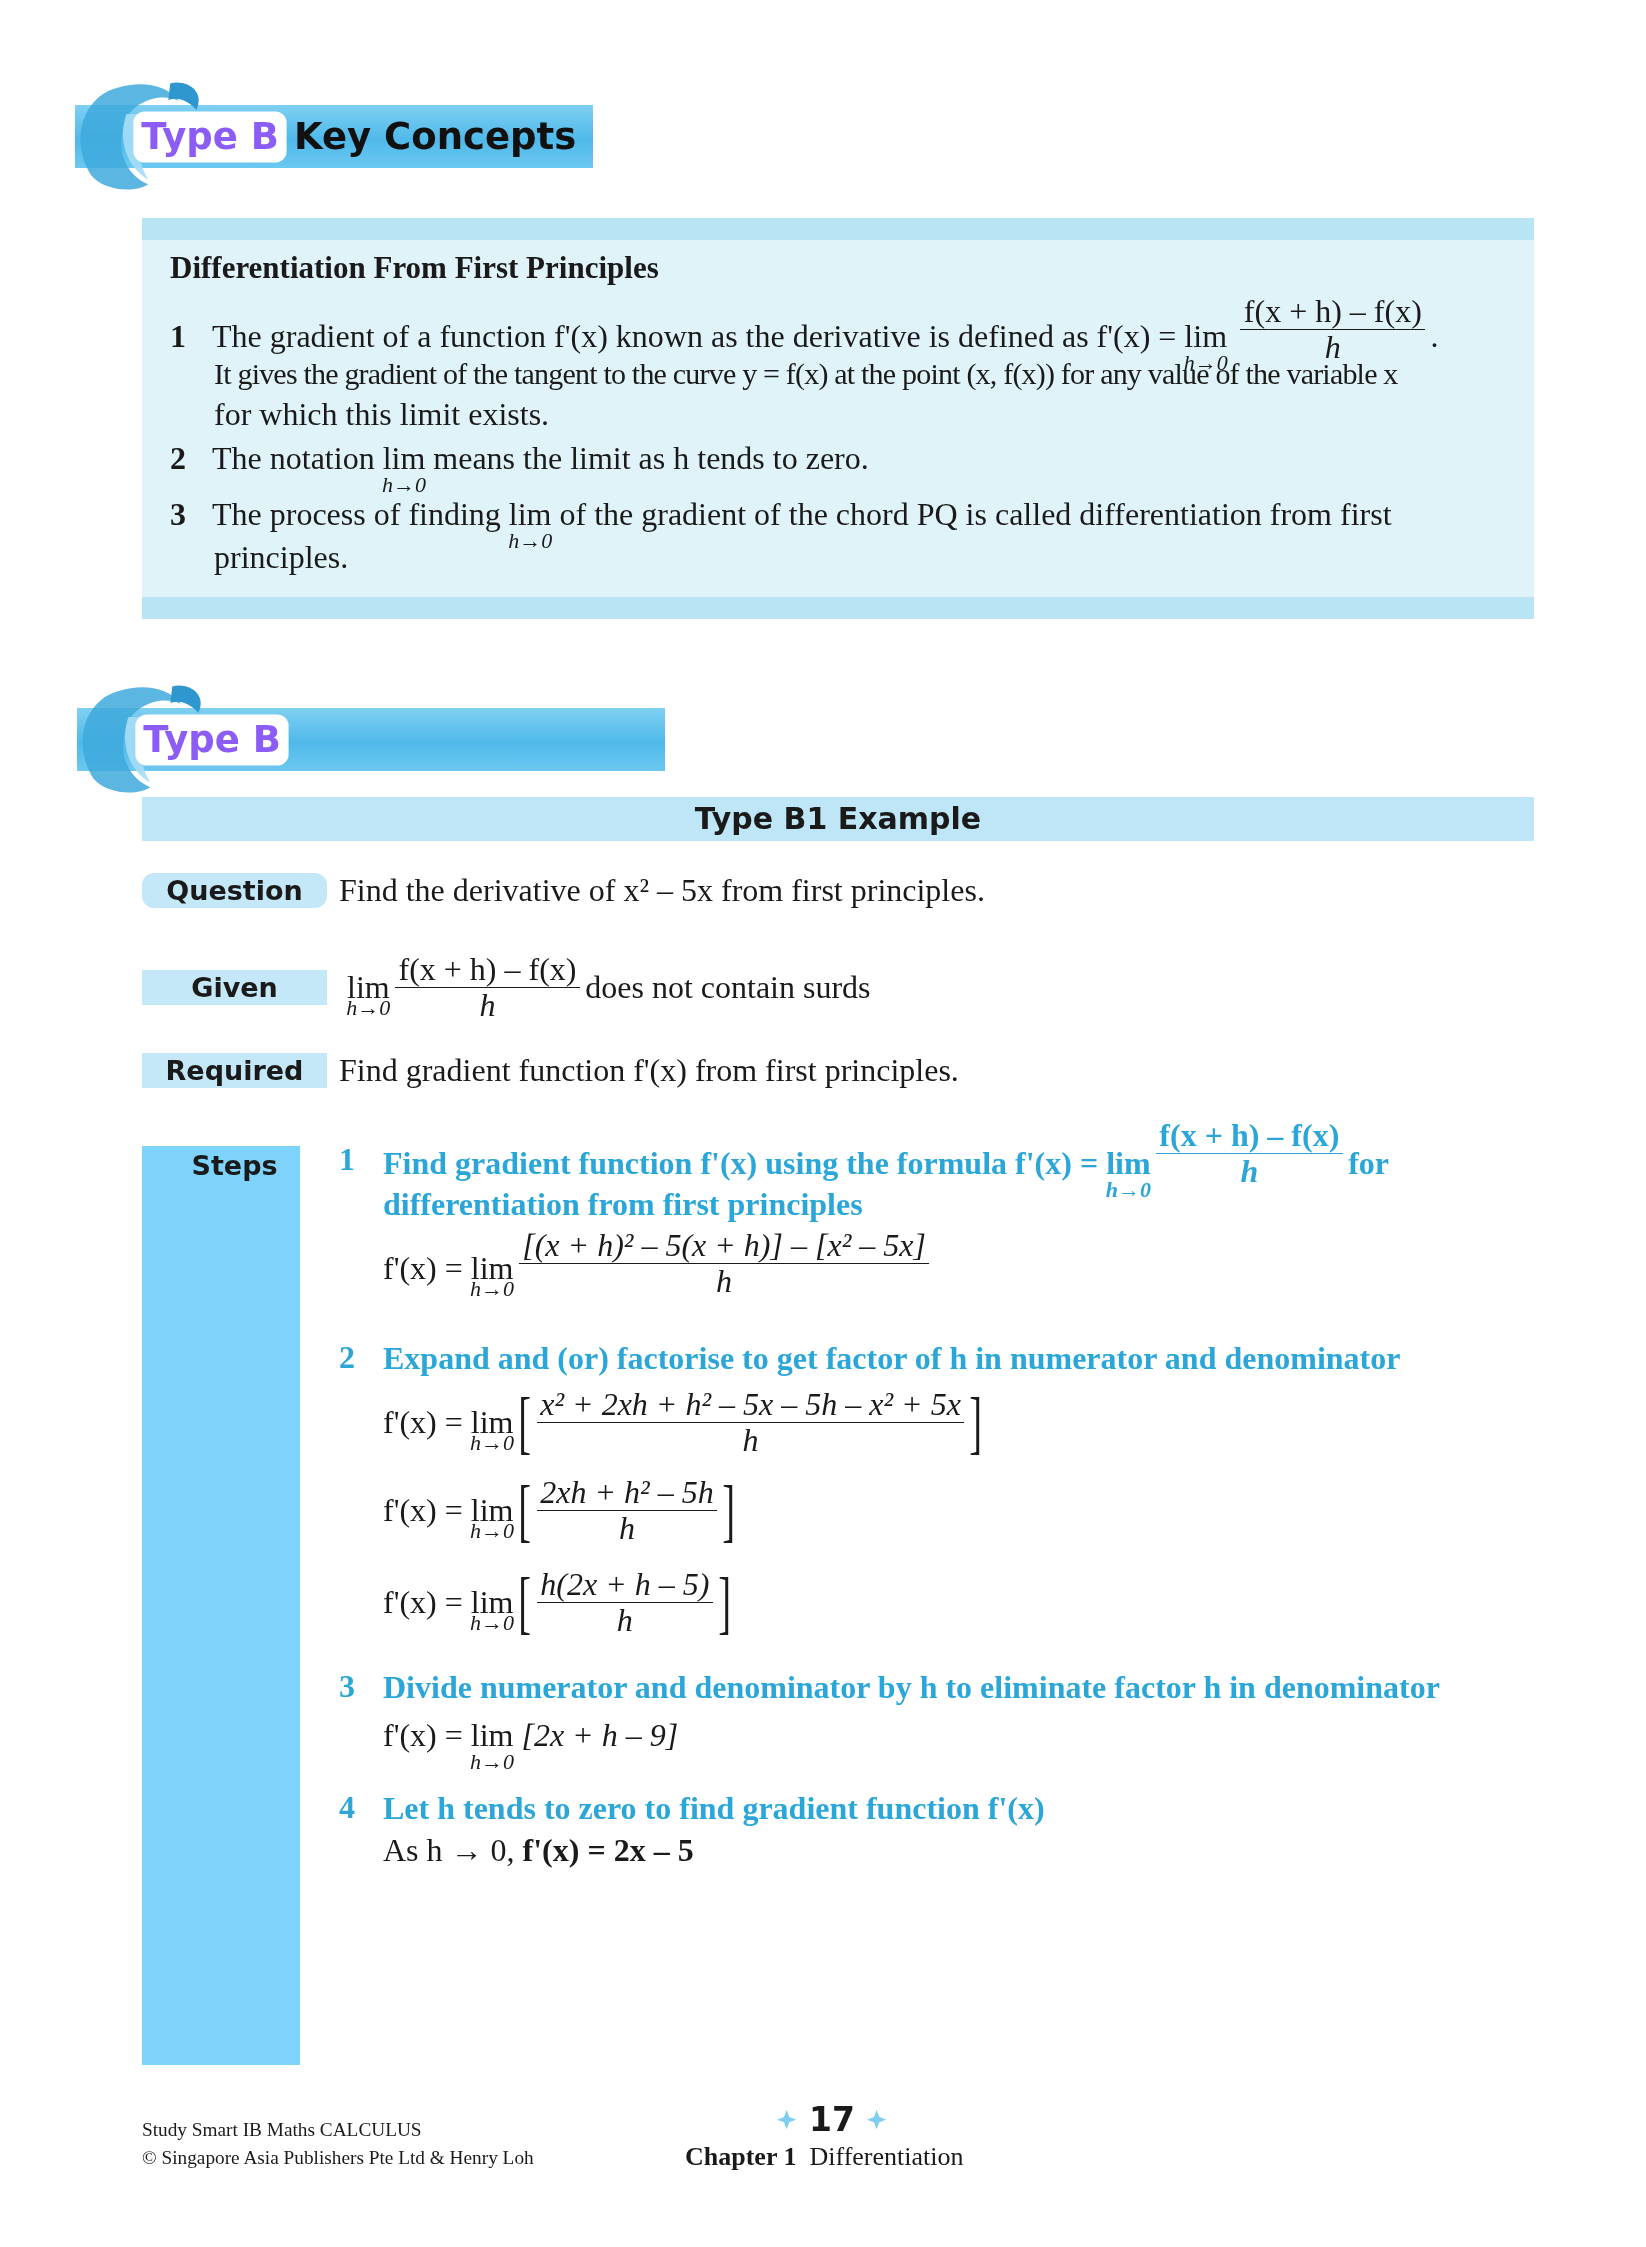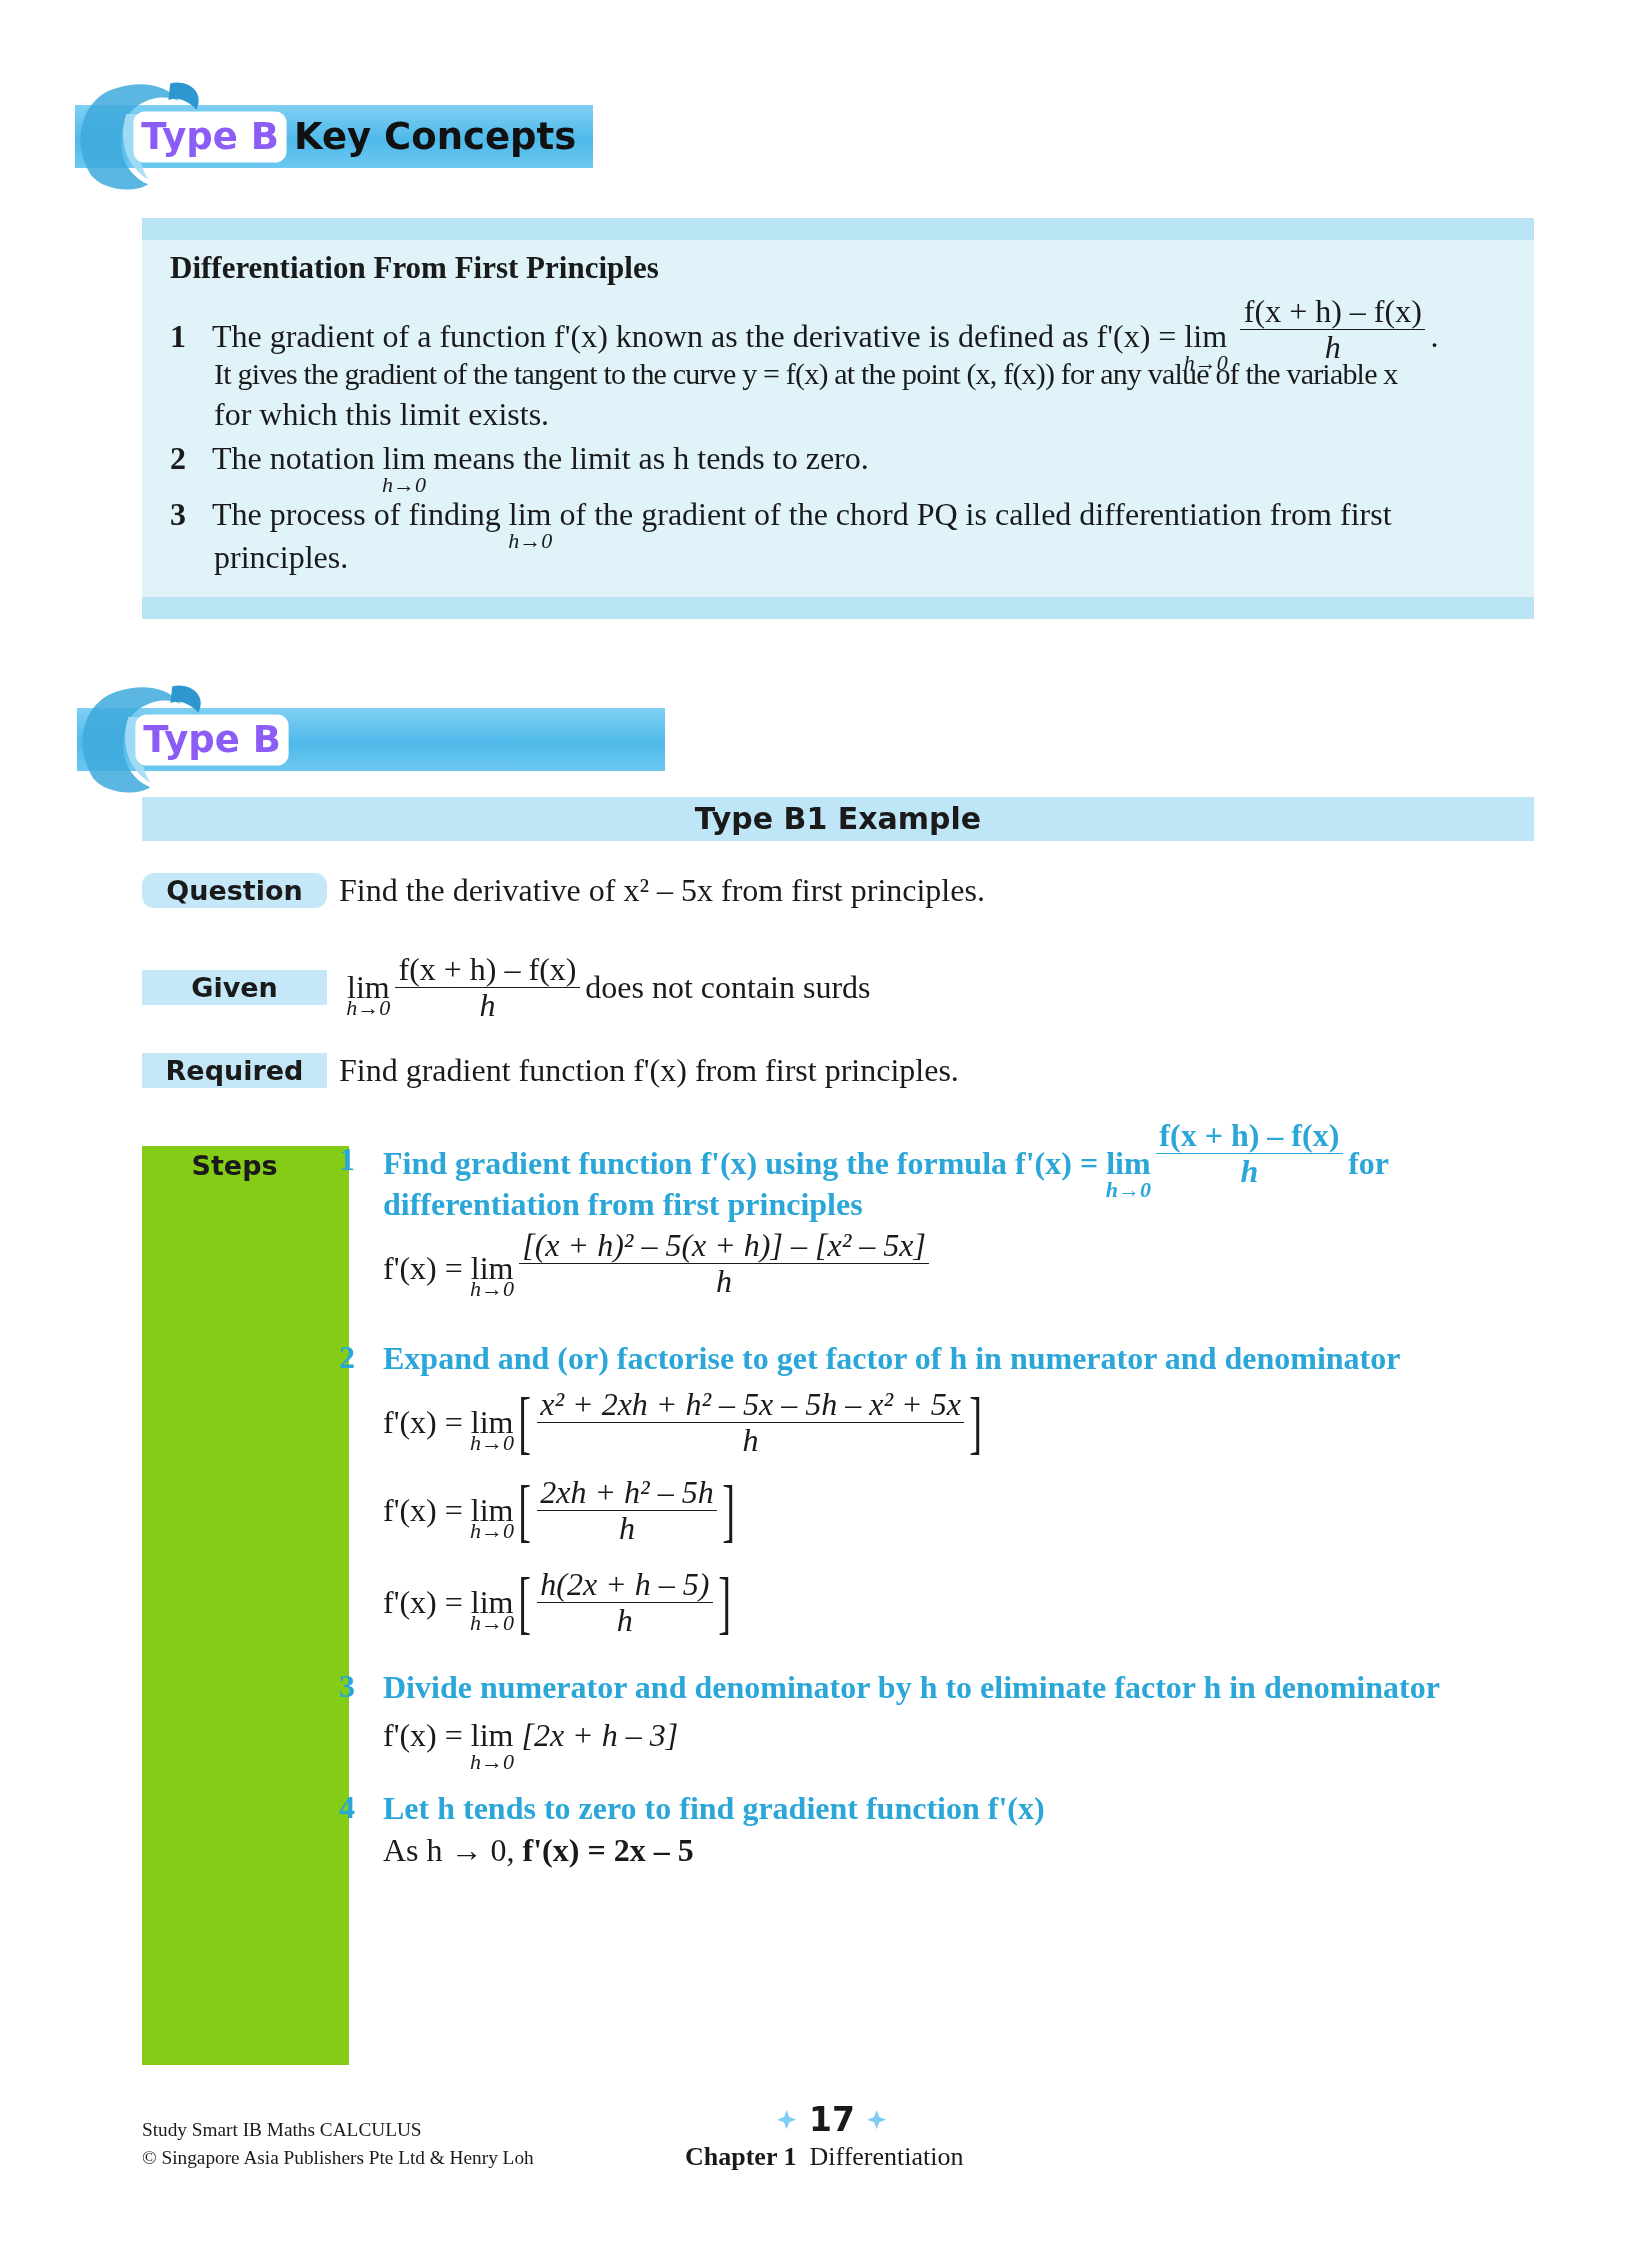--- a/index.html
+++ b/index.html
@@ -31,21 +31,21 @@
   .bracket { display:inline-block; vertical-align:middle; font-size:70px; line-height:70px; transform:scaleX(0.55); font-weight:200; }
 
   
   .ex-bar { position:absolute; left:142px; top:797px; width:1392px; height:44px; background:#bfe6f6; text-align:center;
             font-family:"DejaVu Sans", sans-serif; font-weight:bold; font-size:30px; line-height:44px; }
 
   .label { position:absolute; left:142px; width:185px; height:35px; background:#c4e8f7; text-align:center;
            font-family:"DejaVu Sans", sans-serif; font-weight:bold; font-size:27px; line-height:35px; }
   .row-text { position:absolute; left:339px; font-size:32px; white-space:nowrap; }
 
-  .steps-col { position:absolute; left:142px; top:1146px; width:207px; height:919px; background:#84cc16; }
+  .steps-col { position:absolute; left:142px; top:1146px; width:158px; height:919px; background:#7dd3fc; }
   .steps-label { position:absolute; left:0; top:0; width:185px; text-align:center; font-family:"DejaVu Sans", sans-serif;
                  font-weight:bold; font-size:27px; line-height:39px; }
 
   .step-h { position:absolute; color:#2aa6d8; font-weight:bold; font-size:32px; white-space:nowrap; line-height:39px; }
   .step-n { position:absolute; left:339px; color:#2aa6d8; font-weight:bold; font-size:32px; }
   .eq { position:absolute; left:383px; font-size:32px; white-space:nowrap; }
 
   .footer-left { position:absolute; left:142px; top:2116px; font-size:19.3px; line-height:28px; }
   .page-num { position:absolute; left:771px; top:2100px; font-family:"DejaVu Sans", sans-serif; font-weight:bold; font-size:33px; }
   .diamond { position:absolute; width:19.3px; height:19.3px; }
@@ -172,21 +172,21 @@
       <span class="n it">h(2x + h – 5)</span>
       <span class="d">h</span>
     </span><span class="bracket">]</span>
 </div>
 
 <div class="step-n" style="top:1668px;">3</div>
 <div class="step-h" style="left:383px; top:1668px;">Divide numerator and denominator by h to eliminate factor h in denominator</div>
 <div class="eq" style="top:1716px; line-height:39px;">
   <span>f'(x) =</span>
   <span class="lim"><span>lim</span><span class="sub">h→0</span></span>
-  <span class="it">[2x + h – 3]</span>
+  <span class="it">[2x + h – 9]</span>
 </div>
 
 <div class="step-n" style="top:1789px;">4</div>
 <div class="step-h" style="left:383px; top:1789px;">Let h tends to zero to find gradient function f'(x)</div>
 <div class="eq" style="top:1831px; line-height:39px;">
   <span>As h → 0,</span>
   <b>f'(x) = 2x – 5</b>
 </div>
 
 <div class="footer-left">

